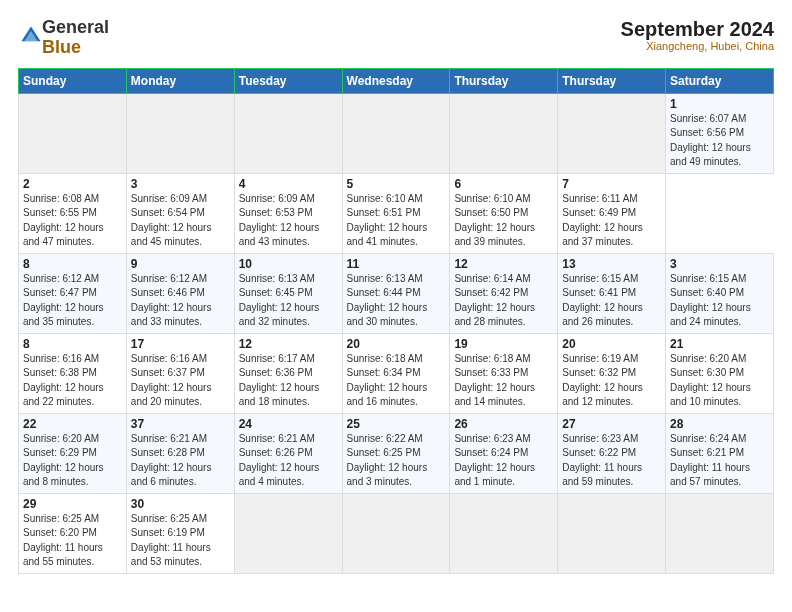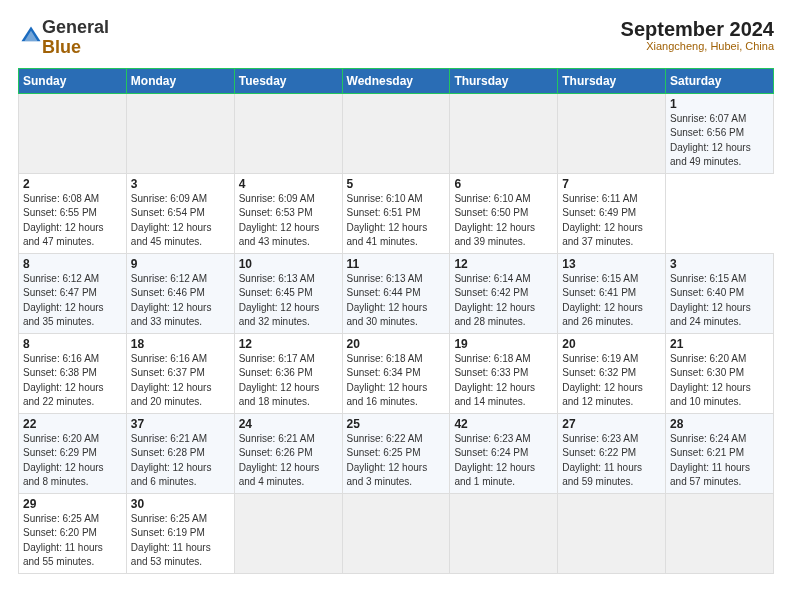--- a/index.html
+++ b/index.html
@@ -204,21 +204,21 @@
           <span class="day-num">3</span>
           <span class="day-info">Sunrise: 6:15 AM<br>Sunset: 6:40 PM<br>Daylight: 12 hours<br>and 24 minutes.</span>
         </td>
         </tr>
         <tr>
           <td>
           <span class="day-num">8</span>
           <span class="day-info">Sunrise: 6:16 AM<br>Sunset: 6:38 PM<br>Daylight: 12 hours<br>and 22 minutes.</span>
         </td>
           <td>
-          <span class="day-num">18</span>
+          <span class="day-num">17</span>
           <span class="day-info">Sunrise: 6:16 AM<br>Sunset: 6:37 PM<br>Daylight: 12 hours<br>and 20 minutes.</span>
         </td>
           <td>
           <span class="day-num">12</span>
           <span class="day-info">Sunrise: 6:17 AM<br>Sunset: 6:36 PM<br>Daylight: 12 hours<br>and 18 minutes.</span>
         </td>
           <td>
           <span class="day-num">20</span>
           <span class="day-info">Sunrise: 6:18 AM<br>Sunset: 6:34 PM<br>Daylight: 12 hours<br>and 16 minutes.</span>
         </td>
@@ -246,21 +246,21 @@
         </td>
           <td>
           <span class="day-num">24</span>
           <span class="day-info">Sunrise: 6:21 AM<br>Sunset: 6:26 PM<br>Daylight: 12 hours<br>and 4 minutes.</span>
         </td>
           <td>
           <span class="day-num">25</span>
           <span class="day-info">Sunrise: 6:22 AM<br>Sunset: 6:25 PM<br>Daylight: 12 hours<br>and 3 minutes.</span>
         </td>
           <td>
-          <span class="day-num">42</span>
+          <span class="day-num">26</span>
           <span class="day-info">Sunrise: 6:23 AM<br>Sunset: 6:24 PM<br>Daylight: 12 hours<br>and 1 minute.</span>
         </td>
           <td>
           <span class="day-num">27</span>
           <span class="day-info">Sunrise: 6:23 AM<br>Sunset: 6:22 PM<br>Daylight: 11 hours<br>and 59 minutes.</span>
         </td>
           <td>
           <span class="day-num">28</span>
           <span class="day-info">Sunrise: 6:24 AM<br>Sunset: 6:21 PM<br>Daylight: 11 hours<br>and 57 minutes.</span>
         </td>

